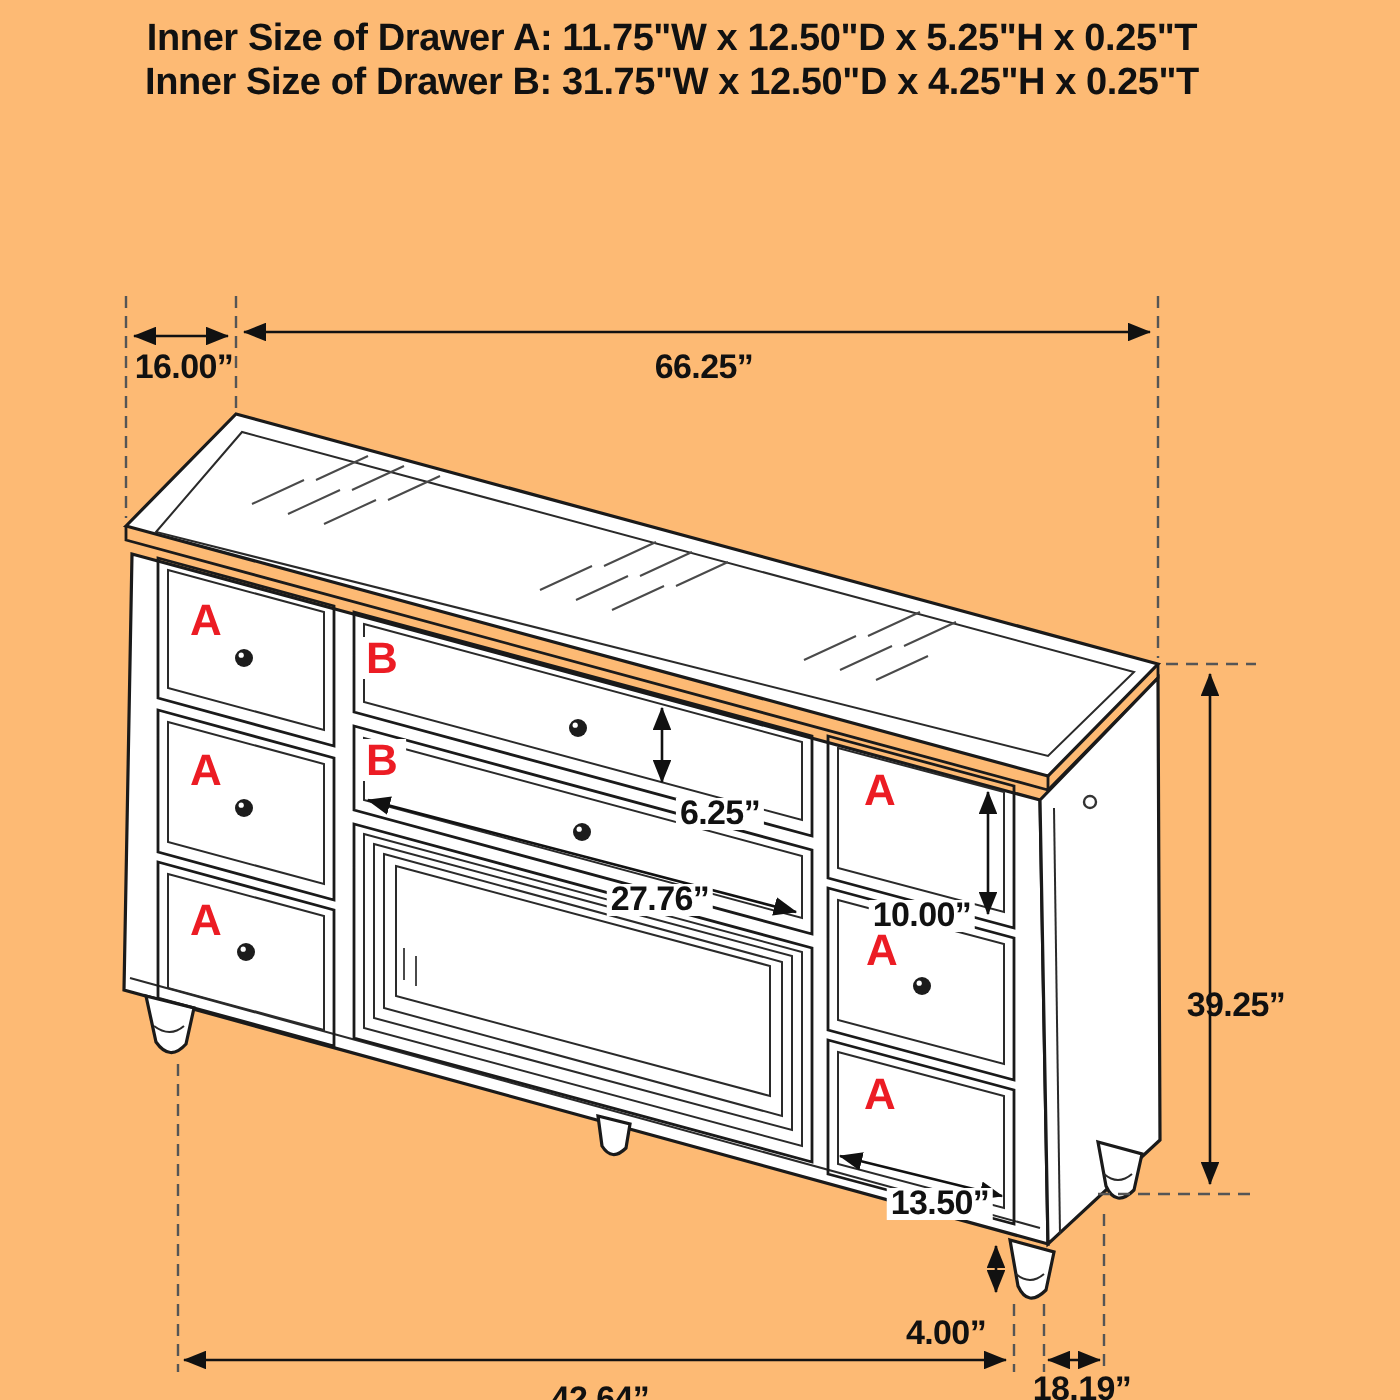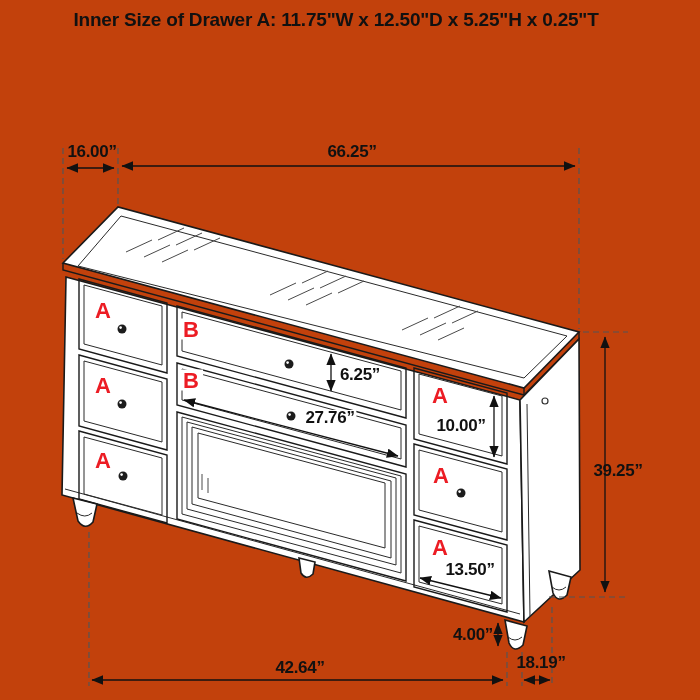--- a/index.html
+++ b/index.html
@@ -1,40 +1,41 @@
 <!DOCTYPE html>
 <html><head>
 <meta charset="utf-8">
 <style>
   html,body{margin:0;padding:0;background:#fff;}
-  #canvas{position:relative;width:700px;height:700px;background:#c2410c;overflow:hidden;
+  #canvas{position:relative;width:700px;height:700px;background:#fdba74;overflow:hidden;
           font-family:"Liberation Sans",sans-serif;}
   .header{position:absolute;top:9px;left:0;width:672px;text-align:center;
           font-weight:bold;font-size:19px;line-height:22px;color:#111;letter-spacing:-0.2px;}
   .header div{white-space:nowrap;}
   .dim{position:absolute;transform:translate(-50%,-50%);font-weight:bold;font-size:17px;
-       color:#111;white-space:nowrap;letter-spacing:-0.3px;line-height:16px;}
+       color:#111;white-space:nowrap;letter-spacing:-0.3px;line-height:16px;margin-top:32px;}
   .dim.bg{background:#fff;padding:0 2px;}
   .ab{position:absolute;transform:translate(-50%,-50%);font-weight:bold;font-size:22px;
       line-height:19px;color:#ec1c24;background:#fff;padding:1px 4px;}
   svg{position:absolute;left:0;top:0;}
   .ln{stroke:#1a1a1a;stroke-width:1.4;fill:none;}
   .thin{stroke:#2a2a2a;stroke-width:1;fill:none;}
   .wfill{fill:#fff;stroke:#1a1a1a;stroke-width:1.6;}
   .dash{stroke:#555;stroke-width:1.2;fill:none;stroke-dasharray:6 4;}
   .dimln{stroke:#111;stroke-width:1.3;fill:none;}
   .hatch{stroke:#4a4a4a;stroke-width:1;fill:none;}
 </style>
 </head>
 <body>
 
 <div id="canvas">
 
   <div class="header">
     <div>Inner Size of Drawer A: 11.75"W x 12.50"D x 5.25"H x 0.25"T</div>
+    <div>Inner Size of Drawer B: 31.75"W x 12.50"D x 4.25"H x 0.25"T</div>
   </div>
 
   <svg width="700" height="700" viewBox="0 0 700 700">
     <defs>
       <marker id="arr" viewBox="0 0 10 8" refX="9.5" refY="4" markerWidth="9" markerHeight="7.2" orient="auto-start-reverse">
         <path d="M0,0 L10,4 L0,8 Z" fill="#111"></path>
       </marker>
       <pattern id="flute" width="3.2" height="8" patternUnits="userSpaceOnUse">
         <rect width="3.2" height="8" fill="#f4f4f4"></rect>
         <line x1="0.9" y1="0" x2="0.9" y2="8" stroke="#9a9a9a" stroke-width="0.7"></line>

